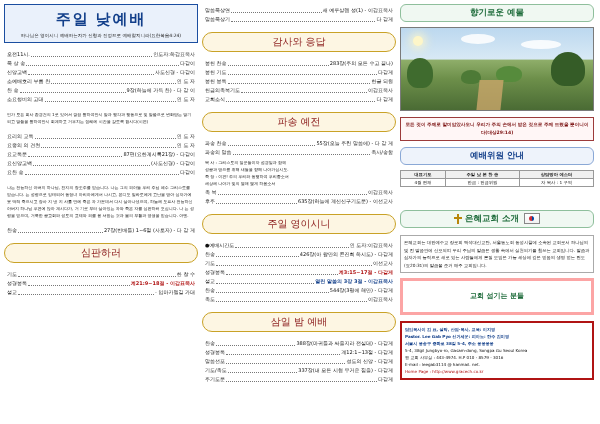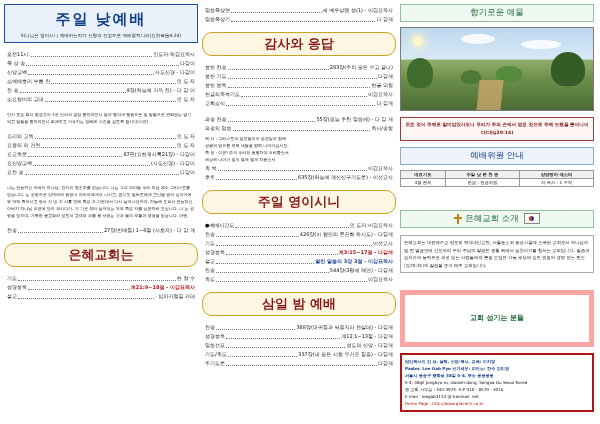--- a/index.html
+++ b/index.html
@@ -18,27 +18,27 @@
   
   .banner{
     border:1px solid #1b4ea0;
     background:#eaf1fb;
     text-align:center;
     padding:5px 2px 4px;
     margin-bottom:2px;
   }
   .banner .t{
     font-size:15px;font-weight:bold;color:#123f8a;letter-spacing:2px;
-    font-family:Liberation Sans, sans-serif;
+    font-family:Liberation Serif, serif;
   }
   .banner .s{font-size:4.5px;color:#222;margin-top:4px;}
 
   .sect{
     text-align:center;
-    font-size:13px;font-weight:bold;color:#8a1a1a;
+    font-size:10px;font-weight:normal;color:#8a1a1a;
     border:1px solid #c9a227;
     background:#fdf6e3;
     border-radius:10px;
     padding:2px 0;
     margin:3px 0 2px;
     font-family:"DejaVu Serif","Liberation Serif",serif;
   }
 
   .row{display:flex;align-items:flex-end;font-size:5px;line-height:9px;white-space:nowrap;}
   .row .l{flex:0 0 auto;}
@@ -46,22 +46,22 @@
     border-bottom:1px dotted #777;transform:translateY(-2px);}
   .row .r{flex:0 0 auto;}
   .strong{font-weight:bold;}
   .red{color:#b01414;}
   .blue{color:#123f8a;}
   .tiny{font-size:4px;line-height:7px;}
   .pad{padding:2px 3px;}
 
   
   .photohead{
-    text-align:center;font-size:8.5px;font-weight:normal;color:#1d6b3a;
-    border:1px solid #8fbf9c;background:#f0f8f2;border-radius:0;padding:2px 0;margin-bottom:2px;
+    text-align:center;font-size:8.5px;font-weight:bold;color:#1d6b3a;
+    border:1px solid #8fbf9c;background:#f0f8f2;border-radius:6px;padding:2px 0;margin-bottom:2px;
     font-family:"DejaVu Serif","Liberation Serif",serif;
   }
   .photo{
     height:84px;border:1px solid #7a7a7a;box-sizing:border-box;
     background:linear-gradient(#bcd8ef 0%,#d8e9f5 38%,#8fae6a 39%,#6d8f4a 62%,#4a6b34 100%);
     position:relative;overflow:hidden;
   }
   .photo .sun{position:absolute;left:12px;top:8px;width:10px;height:10px;border-radius:50%;
     background:#fdf6c9;box-shadow:0 0 8px 4px rgba(253,246,201,.7);}
   .photo .cloud{position:absolute;background:#ffffff;border-radius:50%;opacity:.85;}
@@ -71,21 +71,21 @@
   .verse{
     border:1px solid #9c3b3b;background:#fff6f6;margin-top:3px;padding:3px 4px;
     font-size:4.6px;line-height:8px;color:#7a1010;text-align:center;font-weight:bold;
   }
 
   table.tbl{border-collapse:collapse;width:100%;font-size:4.3px;}
   table.tbl th,table.tbl td{border:1px solid #999;padding:1px 2px;text-align:center;}
   table.tbl th{background:#f0f0f0;font-weight:bold;}
 
   .introbox{border:1px solid #aaa;padding:3px;margin-top:2px;font-size:4.3px;line-height:7.5px;}
-  .servebox{border:5px solid #fca5a5;padding:18px;margin-top:14px;}
+  .servebox{border:3px solid #fca5a5;padding:10px;margin-top:2px;}
   .servehead{text-align:center;color:#1d6b3a;font-weight:bold;font-size:7px;
     font-family:"DejaVu Serif","Liberation Serif",serif;margin-bottom:1px;}
   .contact{border:2px solid #b01414;padding:3px;margin-top:3px;font-size:4.1px;line-height:7px;color:#111;}
   .contact .b{color:#123f8a;font-weight:bold;}
   .contact .rr{color:#b01414;}
   .flag{display:inline-block;width:14px;height:9px;vertical-align:middle;margin-left:2px;
     background:linear-gradient(#ffffff,#f2f2f2);border:1px solid #888;position:relative;}
   .flag:after{content:"";position:absolute;left:4px;top:2px;width:5px;height:5px;border-radius:50%;
     background:linear-gradient(90deg,#cd2e3a 50%,#0047a0 50%);}
   .cross{display:inline-block;width:8px;height:10px;position:relative;vertical-align:middle;}
@@ -172,21 +172,21 @@
       <div class="tiny pad">나는 전능하신 아버지 하나님, 천지의 창조주를 믿습니다. 나는 그의 외아들 우리 주님 예수 그리스도를 믿습니다. 는 성령으로 잉태되어 동정녀 마리아에게서 나시고, 본디오 빌라도에게 고난을 받아 십자가에 못 박혀 죽으시고 장사 지 낸 지 사흘 만에 죽은 자 가운데서 다시 살아나셨으며, 하늘에 오르사 전능하신 아버지 하나님 우편에 앉아 계시다가, 거 기로 부터 살아있는 자와 죽은 자를 심판하러 오십니다. 나 는 성령을 믿으며, 거룩한 공교회와 성도의 교제와 죄를 용 서받는 것과 몸의 부활과 영생을 믿습니다. 아멘.</div>
 
       <div class="pad">
         <div class="row">
             <span class="l">찬송</span>
             <span class="dots"></span>
             <span class="r">27장(빈배들) 1~6절 (사토자) - 다 같 게</span>
           </div>
       </div>
 
-      <div class="sect">은혜교회는</div>
+      <div class="sect">심판하러</div>
 
       <div class="pad">
         <div class="row">
             <span class="l">기도</span>
             <span class="dots"></span>
             <span class="r">한 창 수</span>
           </div>
         <div class="row">
             <span class="l">성경봉독</span>
             <span class="dots"></span>
@@ -236,20 +236,21 @@
             <span class="dots"></span>
             <span class="r">이갑표목사</span>
           </div>
         <div class="row">
             <span class="l">교회소식</span>
             <span class="dots"></span>
             <span class="r">다 같게</span>
           </div>
       </div>
 
+      <div class="sect">파송 예전</div>
       <div class="pad">
         <div class="row">
             <span class="l">파송 찬송</span>
             <span class="dots"></span>
             <span class="r">55장(오늘 주린 말씀에) - 다 같 게</span>
           </div>
         <div class="row">
             <span class="l">파송의 말씀</span>
             <span class="dots"></span>
             <span class="r">축사/송합</span>

